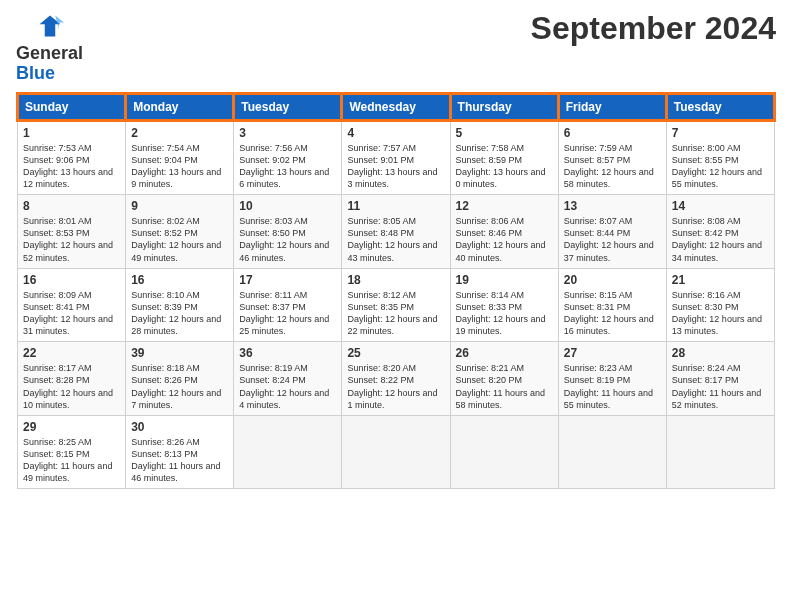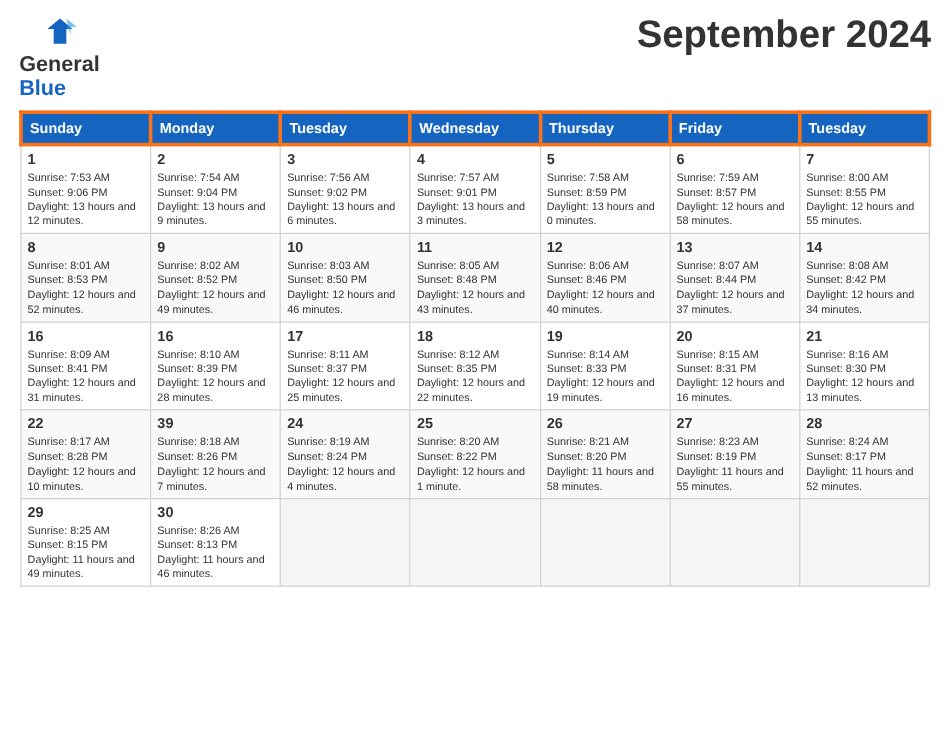--- a/index.html
+++ b/index.html
@@ -219,21 +219,21 @@
         <tr class="row-alt">
           <td>
             <div class="day-number">22</div>
             <div class="day-info">Sunrise: 8:17 AM<br>Sunset: 8:28 PM<br>Daylight: 12 hours and 10 minutes.</div>
           </td>
           <td>
             <div class="day-number">39</div>
             <div class="day-info">Sunrise: 8:18 AM<br>Sunset: 8:26 PM<br>Daylight: 12 hours and 7 minutes.</div>
           </td>
           <td>
-            <div class="day-number">24</div>
+            <div class="day-number">36</div>
             <div class="day-info">Sunrise: 8:19 AM<br>Sunset: 8:24 PM<br>Daylight: 12 hours and 4 minutes.</div>
           </td>
           <td>
             <div class="day-number">25</div>
             <div class="day-info">Sunrise: 8:20 AM<br>Sunset: 8:22 PM<br>Daylight: 12 hours and 1 minute.</div>
           </td>
           <td>
             <div class="day-number">26</div>
             <div class="day-info">Sunrise: 8:21 AM<br>Sunset: 8:20 PM<br>Daylight: 11 hours and 58 minutes.</div>
           </td>

